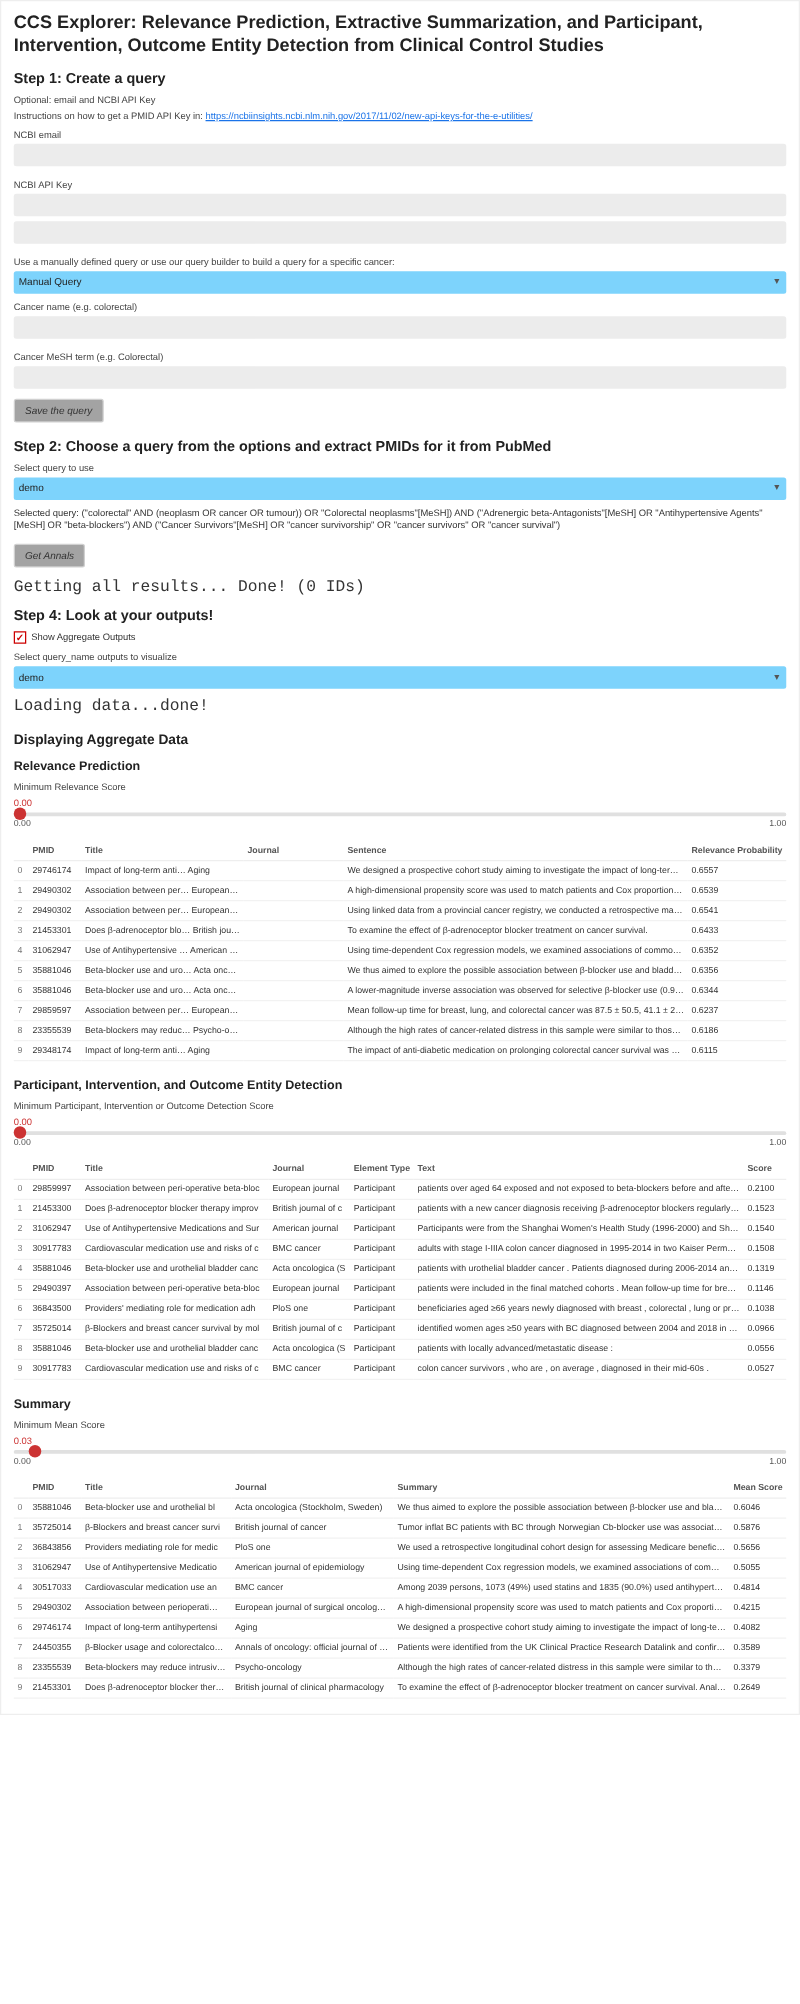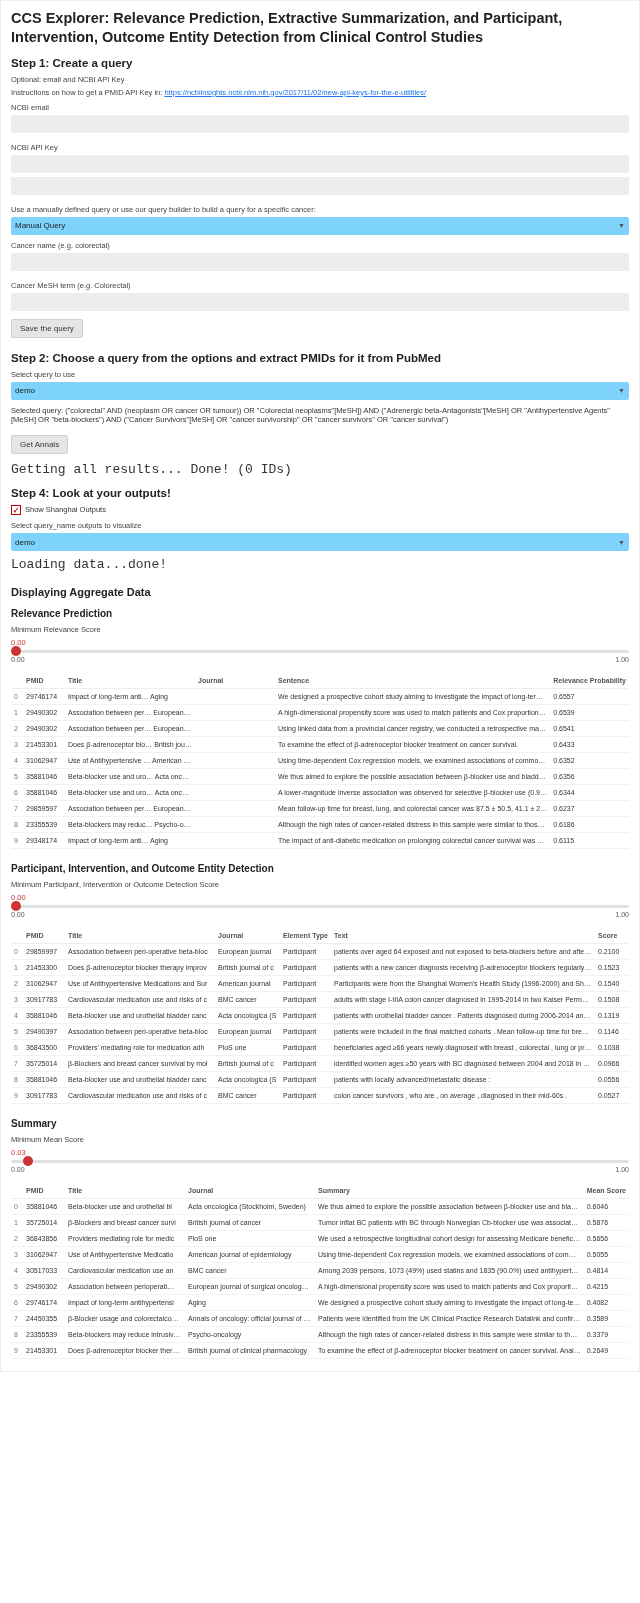--- a/index.html
+++ b/index.html
@@ -70,28 +70,29 @@
     padding: 2px 4px;
     font-size: 8px;
     display: flex;
     justify-content: space-between;
     align-items: center;
     margin-bottom: 6px;
   }
   .caret { font-size: 7px; color: #555; }
   .btn {
     display: inline-block;
-    background: #e5e5e5;
+    background: #a3a3a3;
     border: 1px solid #d0d0d0;
     border-radius: 2px;
     padding: 4px 8px;
     font-size: 8px;
     color: #333;
     cursor: pointer;
     margin: 4px 0;
+    font-style: italic;
   }
   .para-small {
     font-size: 7.5px;
     color: #333;
     margin: 6px 0;
     line-height: 1.3;
   }
   .mono {
     font-family: "Courier New", monospace;
     font-size: 13px;
@@ -194,21 +195,21 @@
     <span class="caret">▼</span>
   </div>
   <div class="para-small">Selected query: ("colorectal" AND (neoplasm OR cancer OR tumour)) OR "Colorectal neoplasms"[MeSH]) AND ("Adrenergic beta-Antagonists"[MeSH] OR "Antihypertensive Agents"[MeSH] OR "beta-blockers") AND ("Cancer Survivors"[MeSH] OR "cancer survivorship" OR "cancer survivors" OR "cancer survival")</div>
   <div class="btn">Get Annals</div>
   <div class="mono">Getting all results... Done! (0 IDs)</div>
 
   
   <h2>Step 4: Look at your outputs!</h2>
   <div class="checkbox-row">
     <div class="chk">✓</div>
-    <span class="para-small" style="margin:0">Show Shanghai Outputs</span>
+    <span class="para-small" style="margin:0">Show Aggregate Outputs</span>
   </div>
   <div class="small-label">Select query_name outputs to visualize</div>
   <div class="select-block">
     <span>demo</span>
     <span class="caret">▼</span>
   </div>
   <div class="mono">Loading data...done!</div>
 
   
   <h3 class="section-gap">Displaying Aggregate Data</h3>

